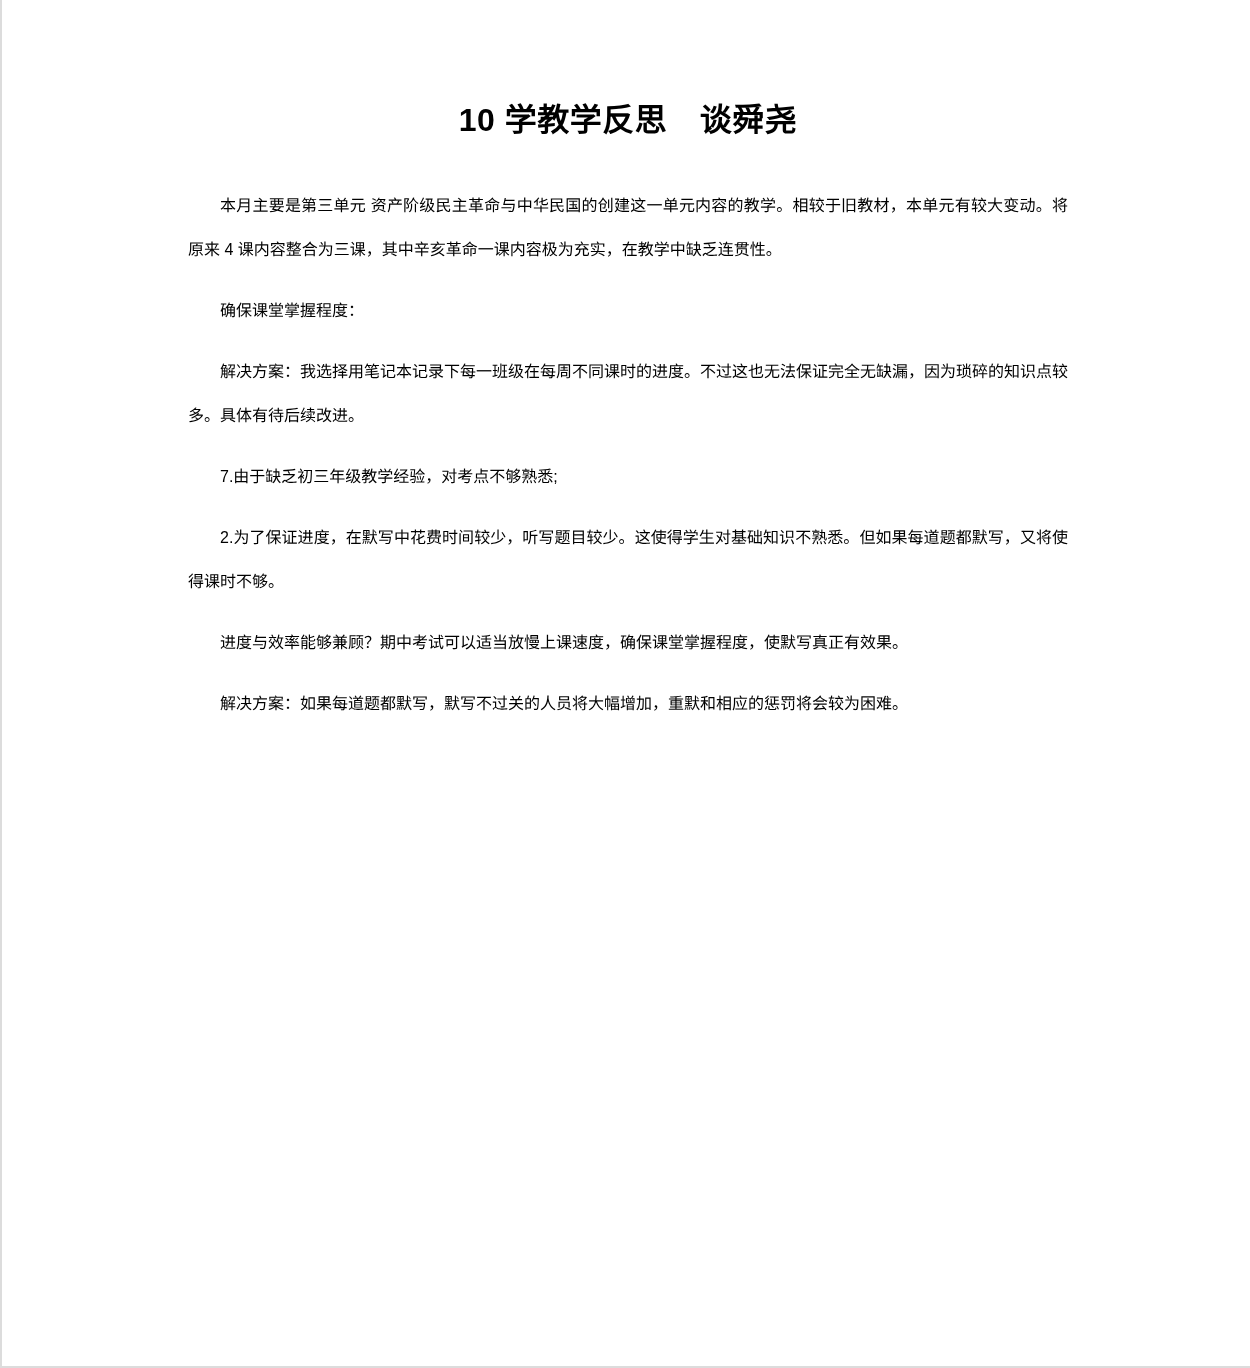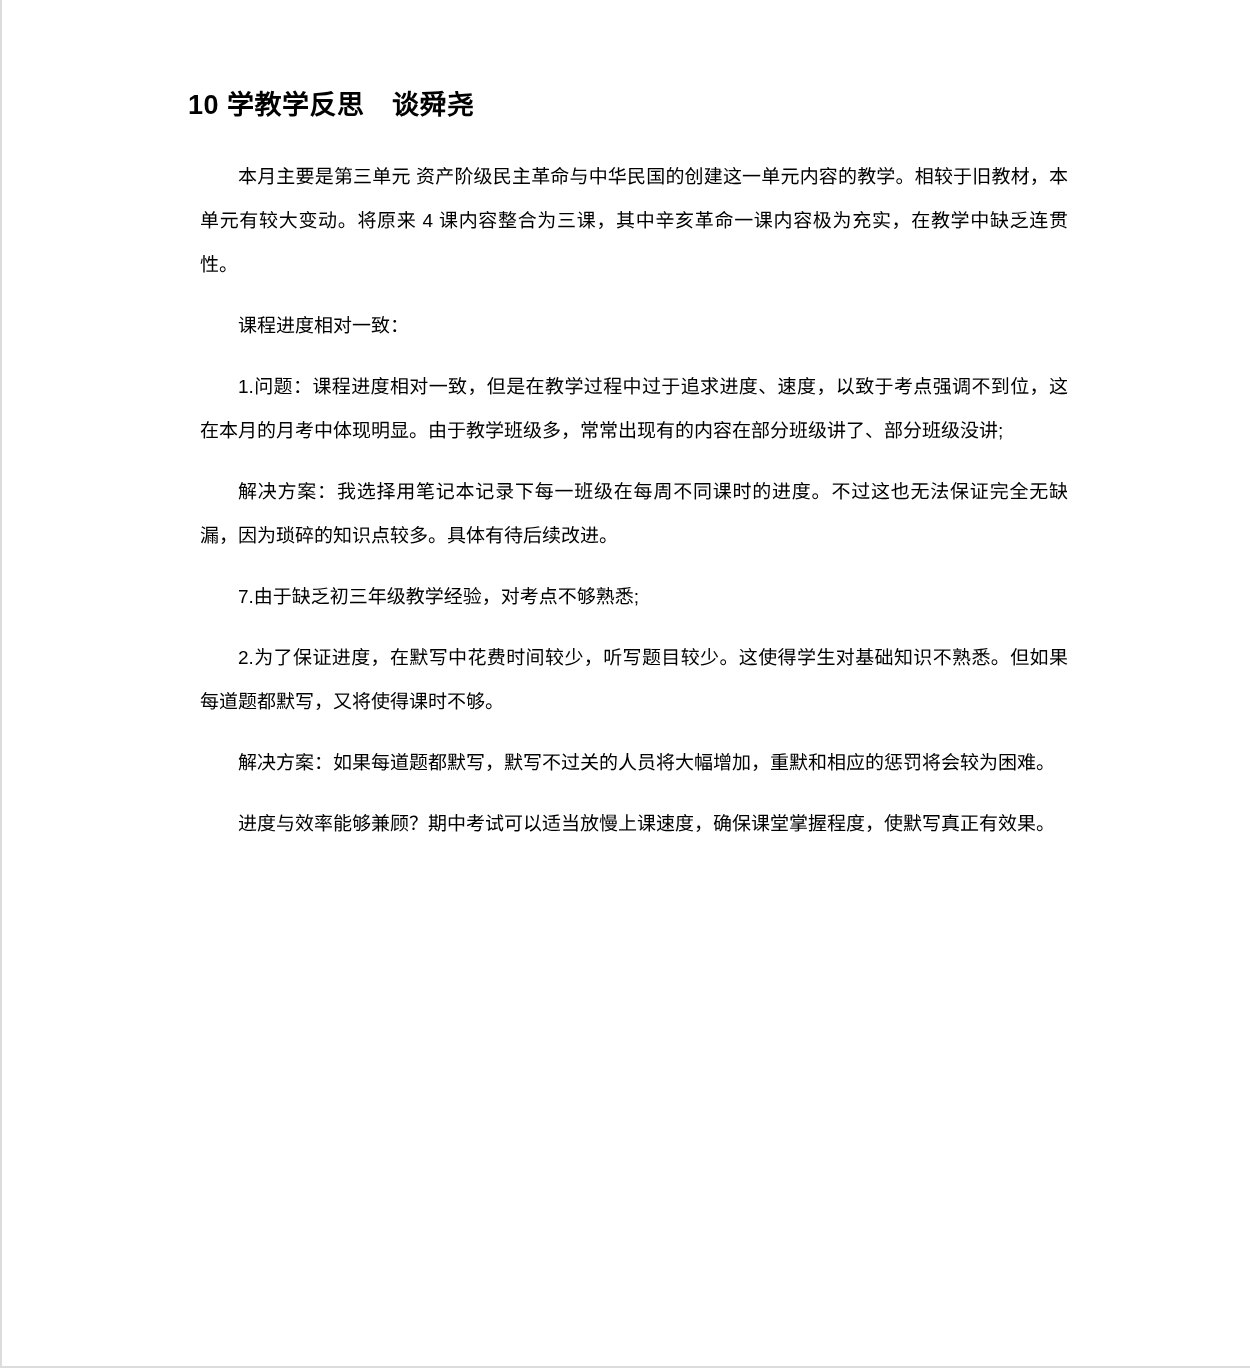--- a/index.html
+++ b/index.html
@@ -32,41 +32,41 @@
 
   .page-inner {
     position: absolute;
     left: 186px;
     top: 0;
     width: 880px;
   }
 
   
   .doc-title {
-    margin: 0;
+    margin: 12px;
     padding: 0;
-    text-align: left;
+    text-align: center;
     font-family: "Liberation Sans", "DejaVu Sans", sans-serif;
     font-weight: 700;
-    font-size: 27px;
+    font-size: 32px;
     line-height: 1;
     letter-spacing: 0.5px;
     padding-top: 92px;
     white-space: pre;
   }
 
   
   .body-block {
     padding-top: 36px;
   }
 
   p.para {
-    margin: 0 0 17px 12px;
+    margin: 0 0 17px 0;
     padding: 0;
-    font-size: 19px;
+    font-size: 16px;
     line-height: 44px;
     text-align: justify;
     text-justify: inter-ideograph;
     text-indent: 2em;
     font-family: "Liberation Sans", "DejaVu Sans", sans-serif;
     font-weight: 400;
     letter-spacing: 0px;
     word-break: break-all;
   }
   p.para:last-child {
@@ -76,23 +76,22 @@
 </head>
 <body>
 
 <div class="page">
   <div class="page-inner">
 
     <h1 class="doc-title">10 学教学反思　谈舜尧</h1>
 
     <div class="body-block">
       <p class="para">本月主要是第三单元 资产阶级民主革命与中华民国的创建这一单元内容的教学。相较于旧教材，本单元有较大变动。将原来 4 课内容整合为三课，其中辛亥革命一课内容极为充实，在教学中缺乏连贯性。</p>
-      <p class="para">课程进度相对一致：</p>
-      <p class="para">1.问题：课程进度相对一致，但是在教学过程中过于追求进度、速度，以致于考点强调不到位，这在本月的月考中体现明显。由于教学班级多，常常出现有的内容在部分班级讲了、部分班级没讲;</p>
+      <p class="para">确保课堂掌握程度：</p>
       <p class="para">解决方案：我选择用笔记本记录下每一班级在每周不同课时的进度。不过这也无法保证完全无缺漏，因为琐碎的知识点较多。具体有待后续改进。</p>
       <p class="para">7.由于缺乏初三年级教学经验，对考点不够熟悉;</p>
       <p class="para">2.为了保证进度，在默写中花费时间较少，听写题目较少。这使得学生对基础知识不熟悉。但如果每道题都默写，又将使得课时不够。</p>
+      <p class="para">进度与效率能够兼顾？期中考试可以适当放慢上课速度，确保课堂掌握程度，使默写真正有效果。</p>
       <p class="para">解决方案：如果每道题都默写，默写不过关的人员将大幅增加，重默和相应的惩罚将会较为困难。</p>
-      <p class="para">进度与效率能够兼顾？期中考试可以适当放慢上课速度，确保课堂掌握程度，使默写真正有效果。</p>
     </div>
 
   </div>
 </div>
 
 </body></html>

